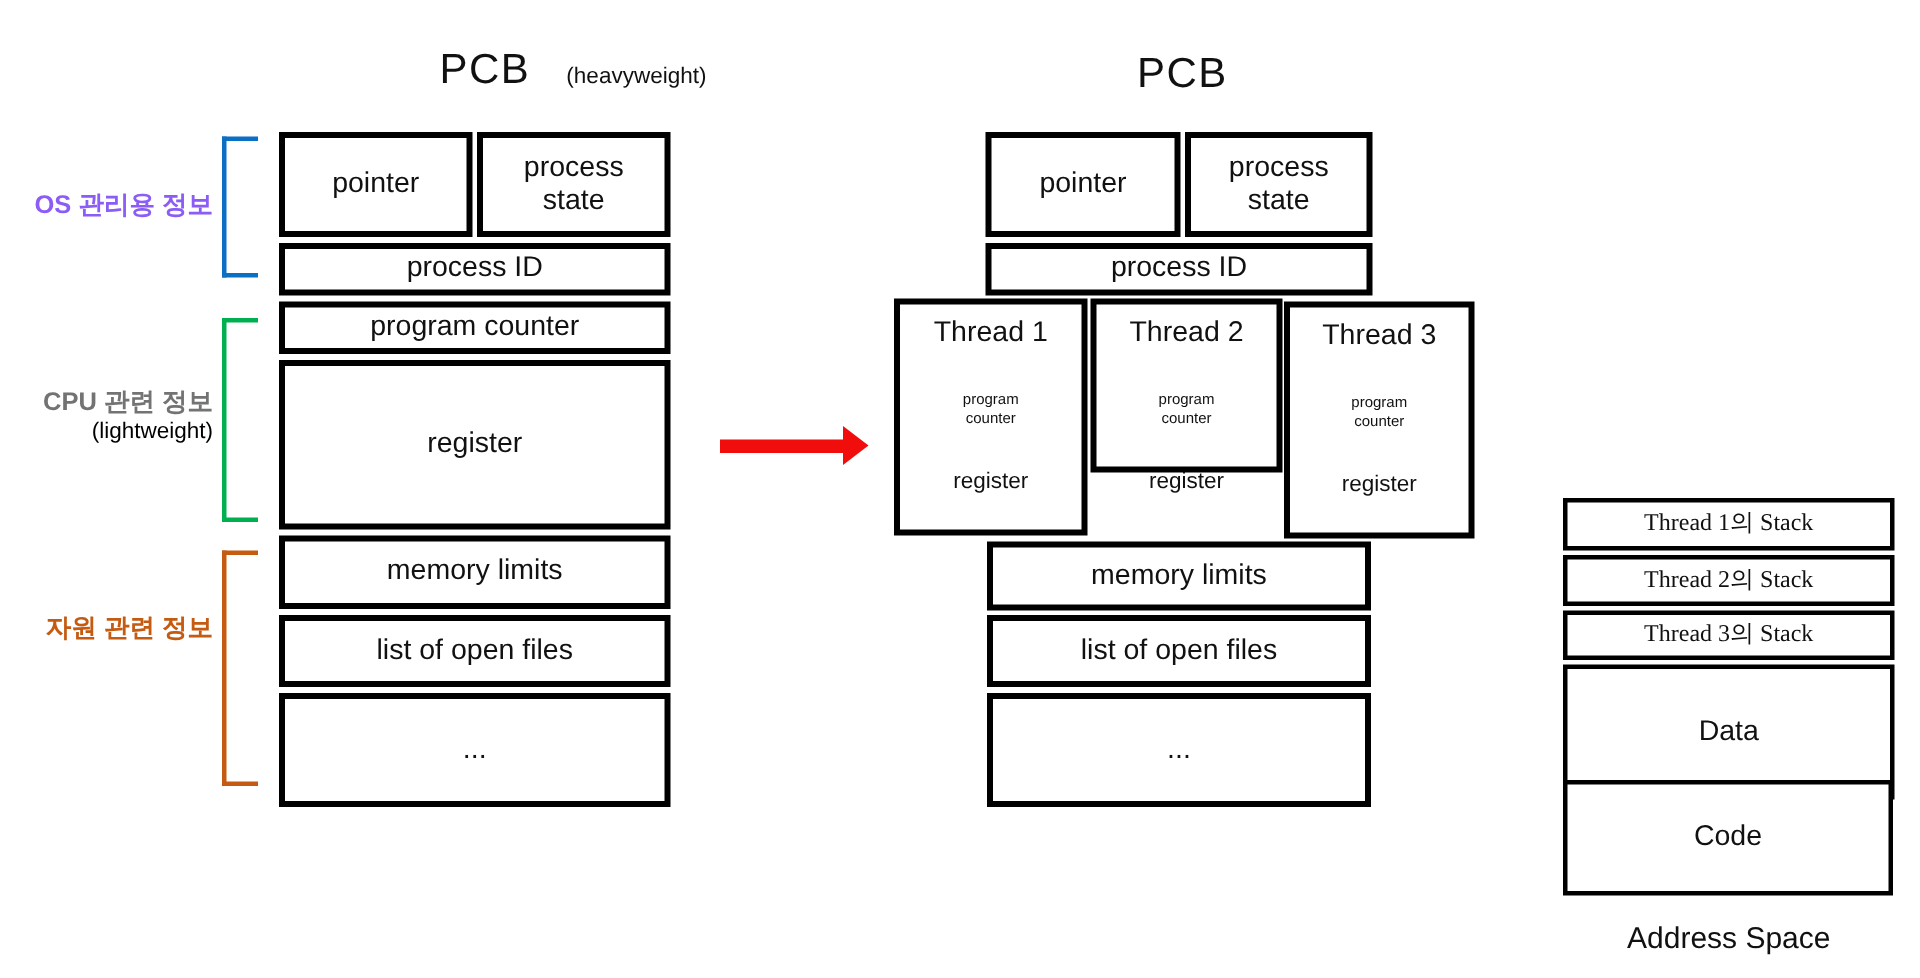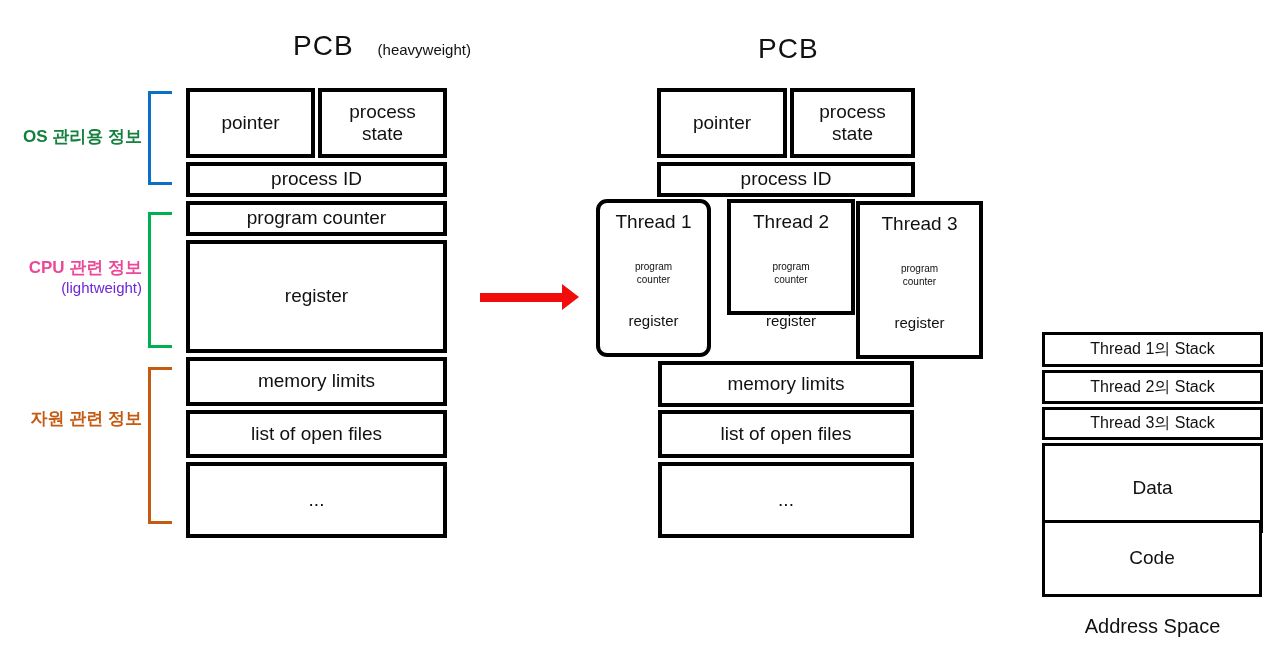--- a/index.html
+++ b/index.html
@@ -5,35 +5,35 @@
   html,body{margin:0;padding:0;background:#fff;}
   .canvas{
     position:relative;width:1280px;height:652px;background:#ffffff;overflow:hidden;
     font-family:"Liberation Sans","DejaVu Sans",sans-serif;color:#111;
   }
   .box{
     position:absolute;box-sizing:border-box;border:4px solid #000;background:#fff;
     display:flex;align-items:center;justify-content:center;text-align:center;
     font-size:19px;line-height:1.18;white-space:pre-line;
   }
-  .addr{border-width:3px;font-size:16px;}
+  .addr{border-width:3px;font-size:16px;font-family:Liberation Serif, serif;}
   .addr-big{border-width:3px;font-size:19px;}
   .thread-col{
     position:absolute;box-sizing:border-box;border:4px solid #000;background:#fff;
     display:flex;flex-direction:column;align-items:center;text-align:center;
   }
   .t-title{font-size:19px;margin-top:8px;}
   .t-pc{font-size:10px;line-height:1.25;margin-top:28px;white-space:pre-line;}
   .t-reg{font-size:15px;margin-top:26px;}
   .bracket{
     position:absolute;box-sizing:border-box;
     border-left:3px solid;border-top:3px solid;border-bottom:3px solid;
   }
   .side-label{position:absolute;text-align:right;font-weight:bold;font-size:17px;line-height:1.2;}
-  .side-sub{font-weight:normal;font-size:15px;color:#6d28d9;margin-top:1px;}
+  .side-sub{font-weight:normal;font-size:15px;color:#000000;margin-top:1px;}
   .pcb-title{position:absolute;display:flex;align-items:baseline;}
   .pcb-title-main{font-size:28px;letter-spacing:1px;}
   .pcb-title-sub{font-size:15px;margin-left:24px;}
   .caption{position:absolute;font-size:20px;text-align:center;}
   .arrow-shaft{position:absolute;height:9px;}
   .arrow-head{
     position:absolute;width:0;height:0;
     border-top:13px solid transparent;border-bottom:13px solid transparent;
     border-left:17px solid;
   }
@@ -45,24 +45,24 @@
 
   <div class="pcb-title" style="left:293px;top:30px;">
     <span class="pcb-title-main">PCB</span>
     <span class="pcb-title-sub">(heavyweight)</span>
   </div>
 
   <div class="pcb-title" style="left:758px;top:33px;">
     <span class="pcb-title-main">PCB</span>
   </div>
 
-  <div class="side-label" style="left: 12px; top: 127px; width: 130px; color: #15803d;">OS 관리용 정보</div>
+  <div class="side-label" style="left: 12px; top: 127px; width: 130px; color: #8b5cf6;">OS 관리용 정보</div>
 
   <div class="side-label" style="left:12px;top:258px;width:130px;">
-    <div style="color: #ec4899;">CPU 관련 정보</div>
+    <div style="color: #737373;">CPU 관련 정보</div>
     <div class="side-sub">(lightweight)</div>
   </div>
 
   <div class="side-label" style="left: 12px; top: 409px; width: 130px; color: rgb(197, 90, 17);">자원 관련 정보</div>
 
   <div class="bracket" style="left: 148px; top: 91px; width: 24px; height: 94px; border-color: rgb(11, 111, 196);"></div>
   <div class="bracket" style="left: 148px; top: 212px; width: 24px; height: 136px; border-color: rgb(0, 176, 80);"></div>
   <div class="bracket" style="left: 148px; top: 367px; width: 24px; height: 157px; border-color: rgb(197, 90, 17);"></div>
 
   <div class="box" style="left:186px;top:88px;width:129px;height:70px;">pointer</div>
@@ -76,21 +76,21 @@
   <div class="box" style="left:186px;top:462px;width:261px;height:76px;">...</div>
 
   <div class="arrow-shaft" style="left: 480px; top: 293px; width: 82px; background: rgb(242, 13, 13);"></div>
   <div class="arrow-head" style="left: 562px; top: 284px; border-left-color: rgb(242, 13, 13);"></div>
 
   <div class="box" style="left:657px;top:88px;width:130px;height:70px;">pointer</div>
   <div class="box" style="left:790px;top:88px;width:125px;height:70px;">process
 state</div>
   <div class="box" style="left:657px;top:162px;width:258px;height:35px;">process ID</div>
 
-  <div class="thread-col" style="left:596px;top:199px;width:115px;height:158px;border-radius:11px;">
+  <div class="thread-col" style="left:596px;top:199px;width:129px;height:158px;">
     <div class="t-title">Thread 1</div>
     <div class="t-pc">program
 counter</div>
     <div class="t-reg">register</div>
   </div>
   <div class="thread-col" style="left:727px;top:199px;width:128px;height:116px;">
     <div class="t-title">Thread 2</div>
     <div class="t-pc">program
 counter</div>
     <div class="t-reg">register</div>

